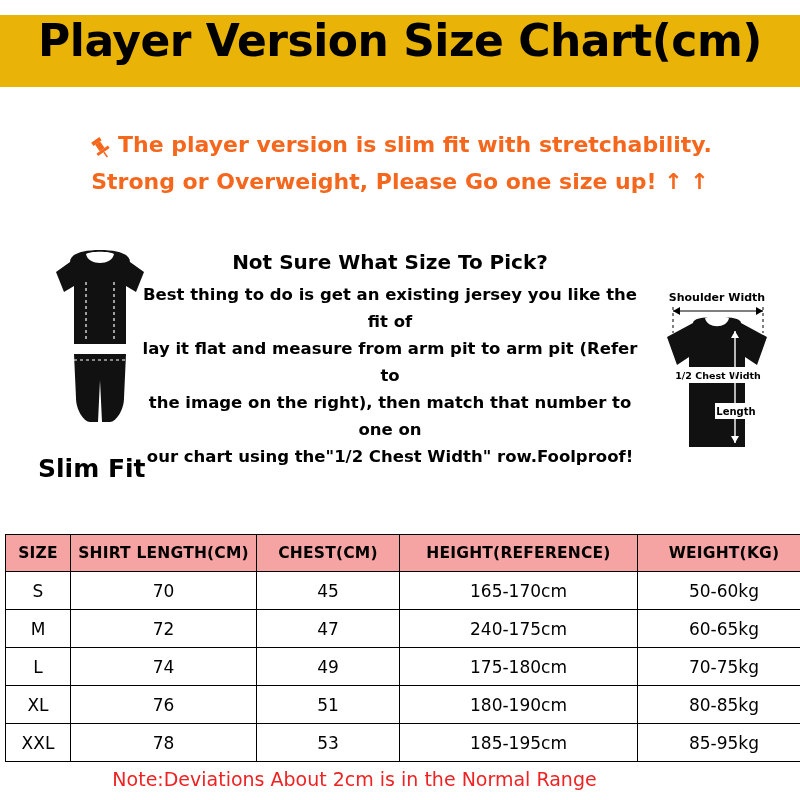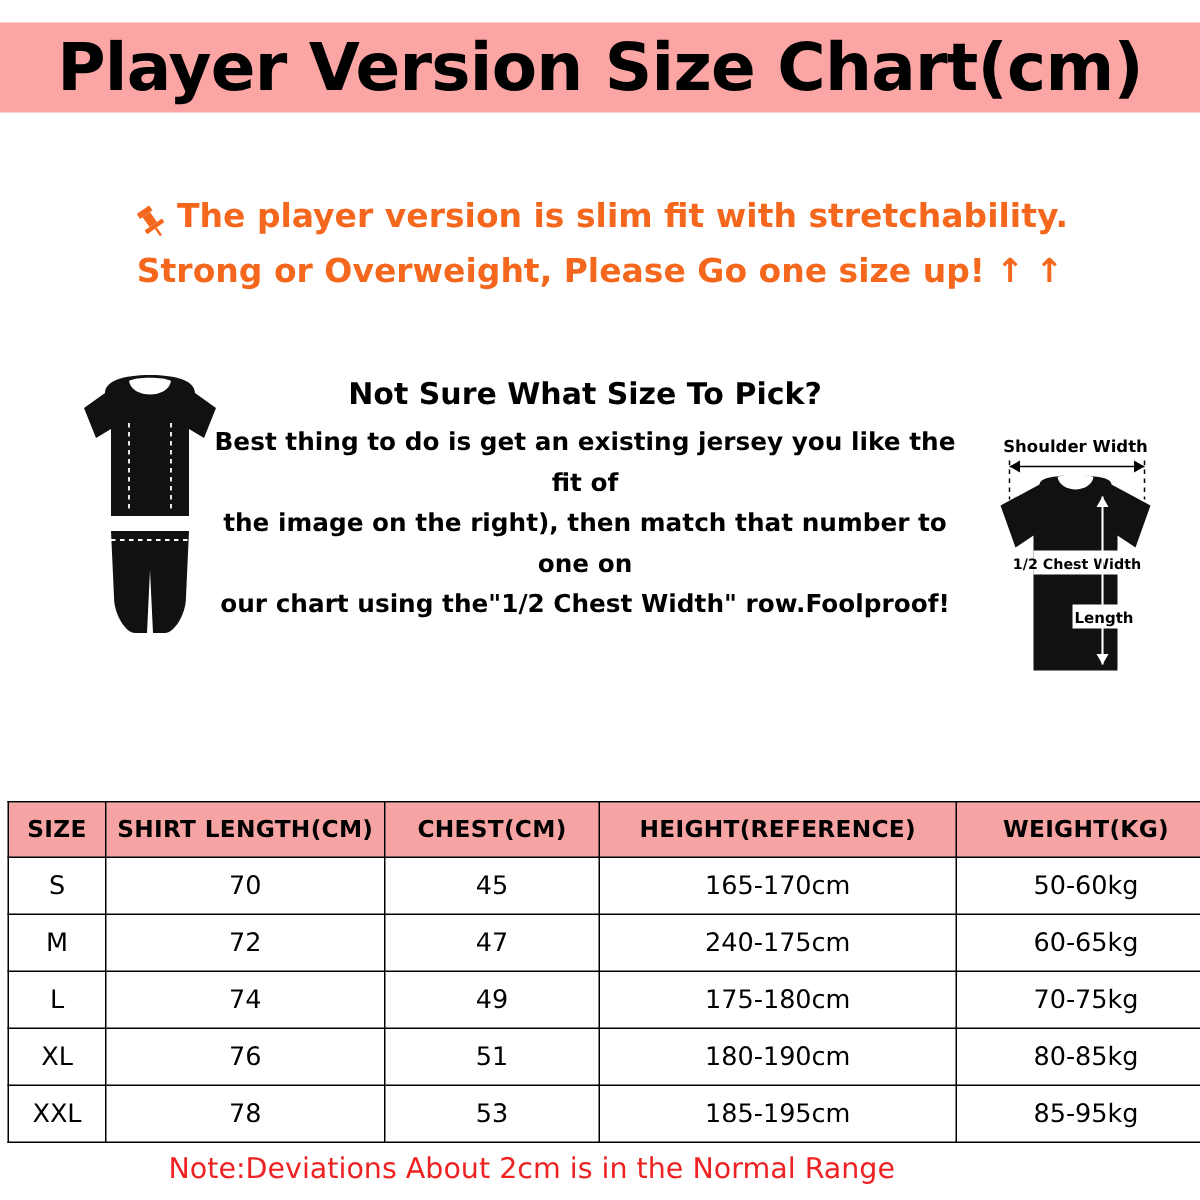--- a/index.html
+++ b/index.html
@@ -19,24 +19,23 @@
     height: 800px;
     box-sizing: border-box;
   }
 
   
   .header-banner {
     position: absolute;
     left: 0;
     top: 15px;
     width: 800px;
-    height: 60px;
-    background: #fca5a5;
+    height: 72px;
+    background: #eab308;
     display: flex;
-    align-items: center;
     justify-content: center;
   }
   .header-title {
     font-family: "DejaVu Sans", sans-serif;
     font-weight: bold;
     font-size: 44px;
     letter-spacing: -0.5px;
     color: #000000;
     white-space: nowrap;
   }
@@ -227,25 +226,27 @@
         <path d="M46 6 C48 18 72 18 74 6 C70 3 50 3 46 6 Z" fill="#ffffff"></path>
 
         <line x1="46" y1="34" x2="46" y2="92" stroke="#ffffff" stroke-width="1.2" stroke-dasharray="3,3"></line>
         <line x1="74" y1="34" x2="74" y2="92" stroke="#ffffff" stroke-width="1.2" stroke-dasharray="3,3"></line>
 
         <path d="M34 106 L86 106 L84 150 C84 162 76 174 70 174 L62 174 L60 132 L58 174 L50 174 C44 174 36 162 36 150 Z" fill="#111111"></path>
         <line x1="34" y1="112" x2="86" y2="112" stroke="#ffffff" stroke-width="1.2" stroke-dasharray="3,3"></line>
       </svg>
     </div>
 
+    <div class="slim-fit-label">Slim Fit</div>
 
     <div class="center-text">
       <div class="center-heading">Not Sure What Size To Pick?</div>
       <div class="center-body">
         <div>Best thing to do is get an existing jersey you like the fit of</div>
+        <div>lay it flat and measure from arm pit to arm pit (Refer to</div>
         <div>the image on the right), then match that number to one on</div>
         <div>our chart using the"1/2 Chest Width" row.Foolproof!</div>
       </div>
     </div>
 
     <div class="measure-diagram">
       <svg width="145" height="185" viewBox="0 0 145 185">
 
         <text x="72" y="14" font-family="DejaVu Sans, sans-serif" font-size="11" font-weight="bold" fill="#000" text-anchor="middle">Shoulder Width</text>
 

